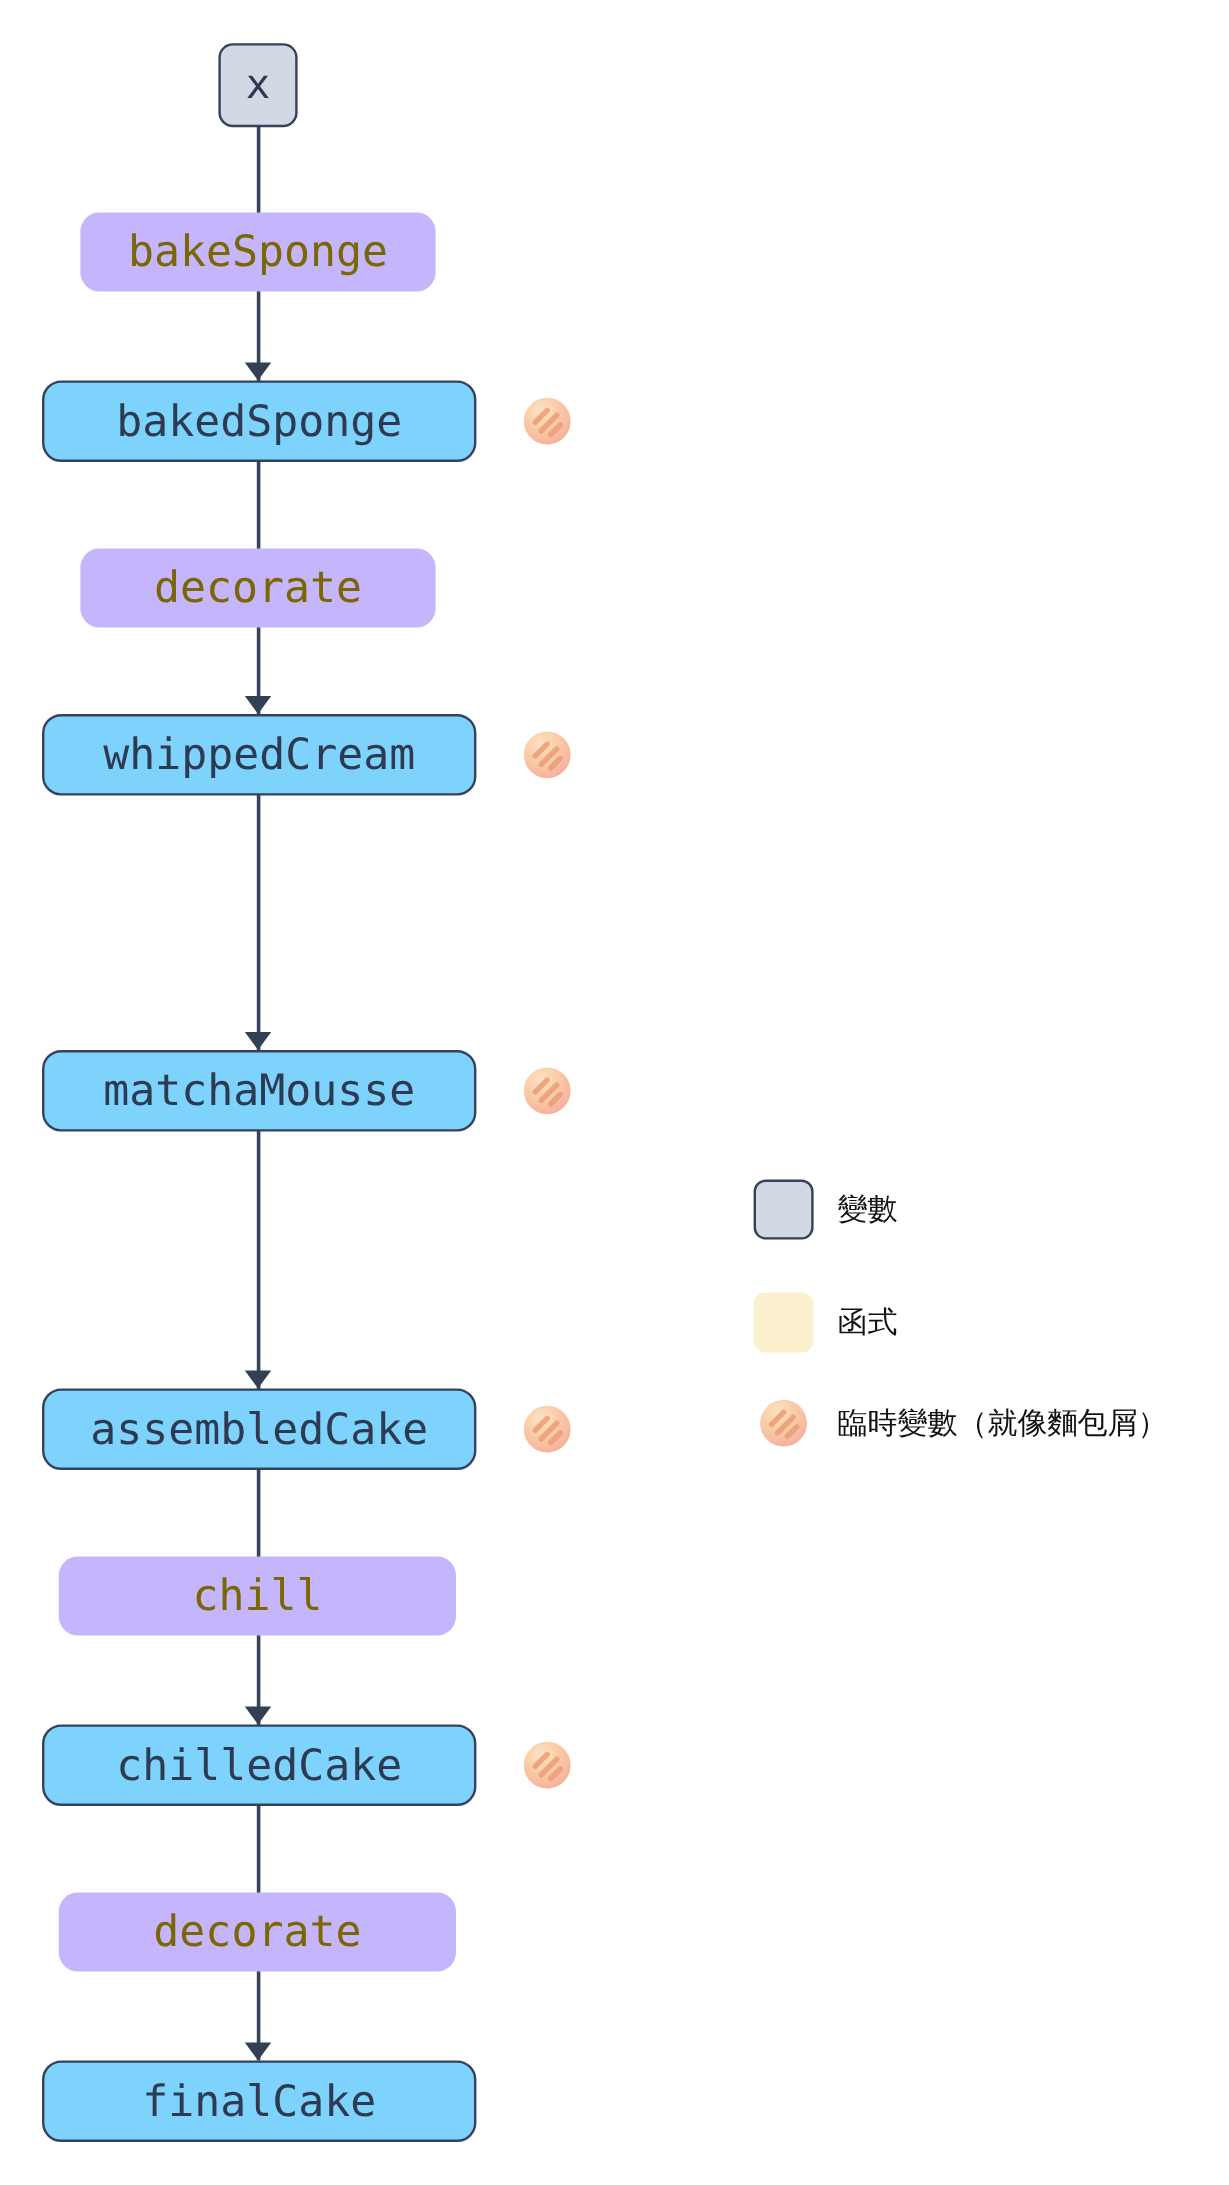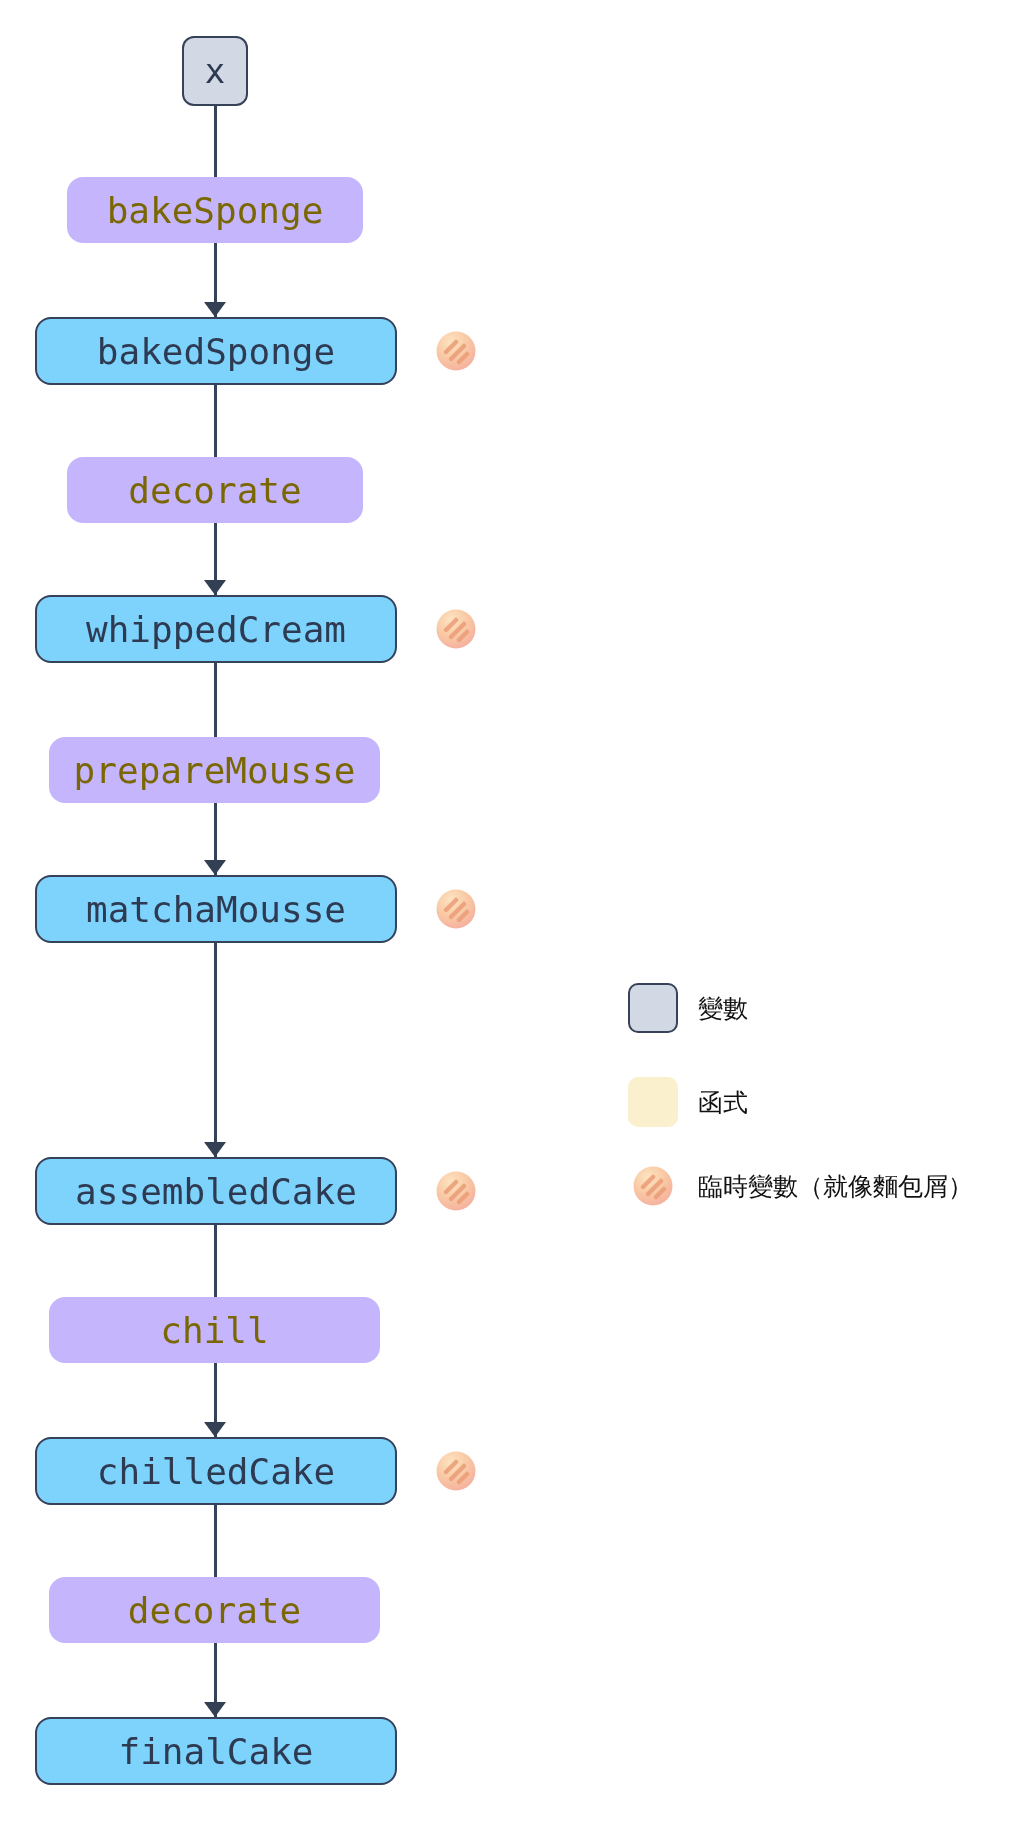--- a/index.html
+++ b/index.html
@@ -157,23 +157,20 @@
   <div class="node fn-node fn-narrow" style="top:457px">
     <span>decorate</span>
   </div>
   <div class="node var-node" style="top:595px">
     <span>whippedCream</span>
   </div>
   <svg class="cookie" style="left:436px; top:609px">
       <use href="#cookie-symbol"></use>
     </svg>
 
-  <div class="node fn-node fn-wide" style="top:737px">
-    <span>prepareMousse</span>
-  </div>
   <div class="node var-node" style="top:875px">
     <span>matchaMousse</span>
   </div>
   <svg class="cookie" style="left:436px; top:889px">
       <use href="#cookie-symbol"></use>
     </svg>
 
   <div class="node var-node" style="top:1157px">
     <span>assembledCake</span>
   </div>

